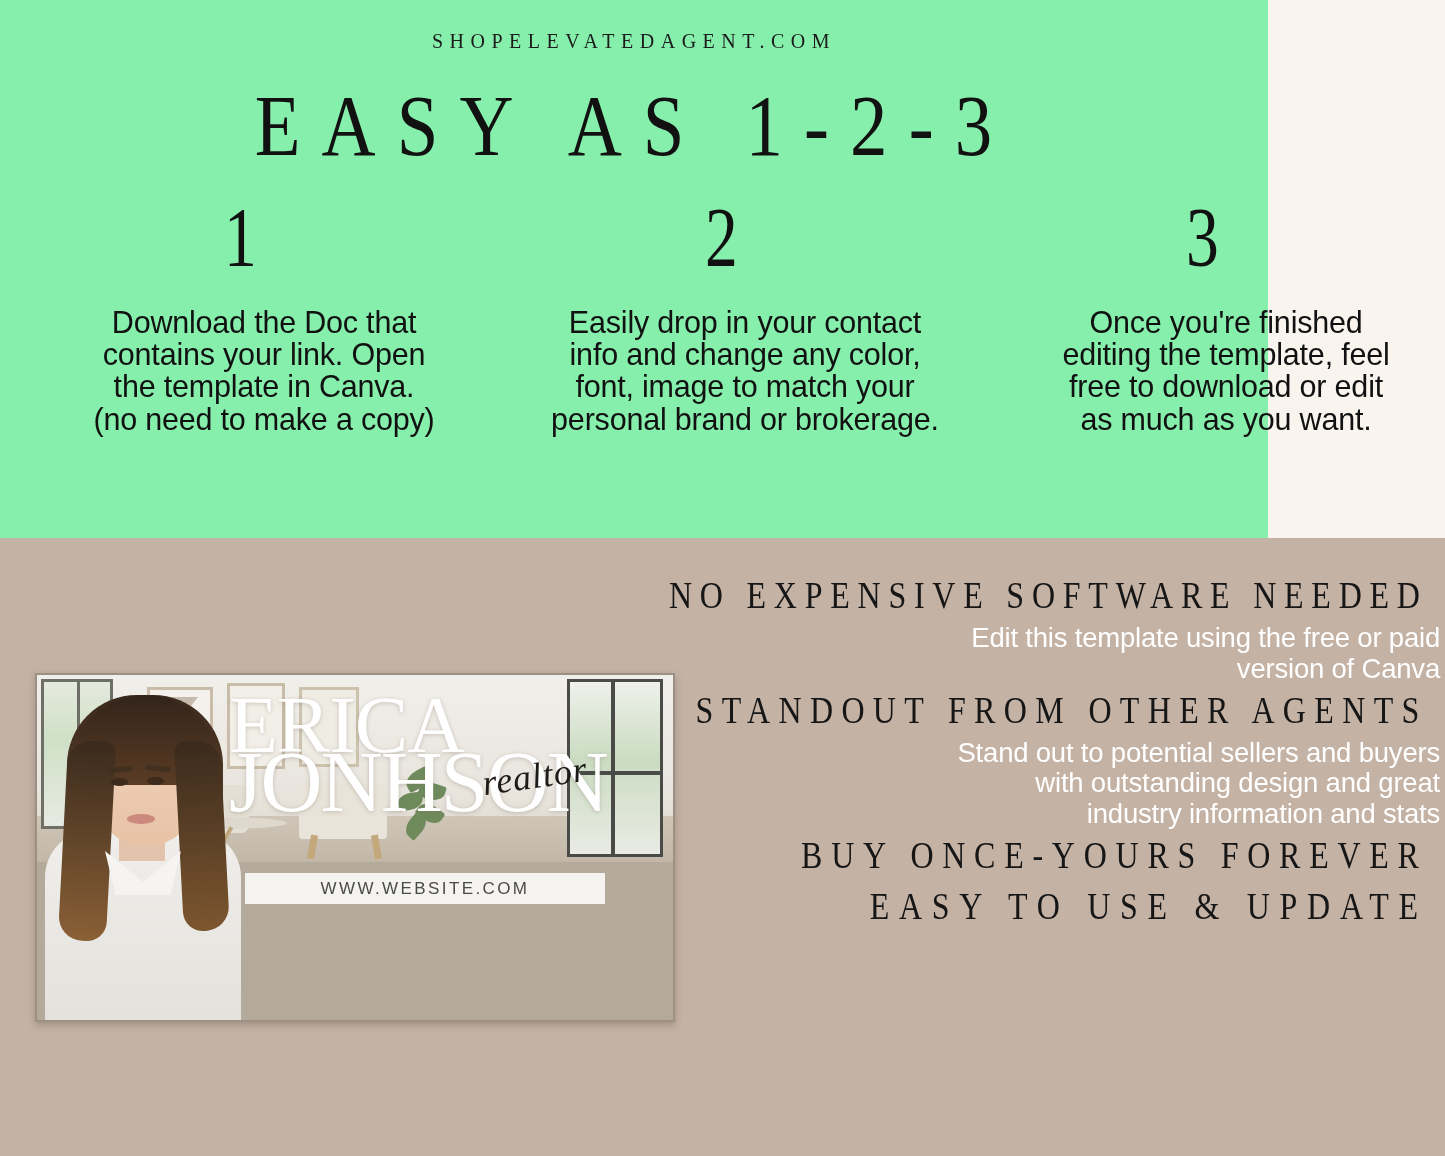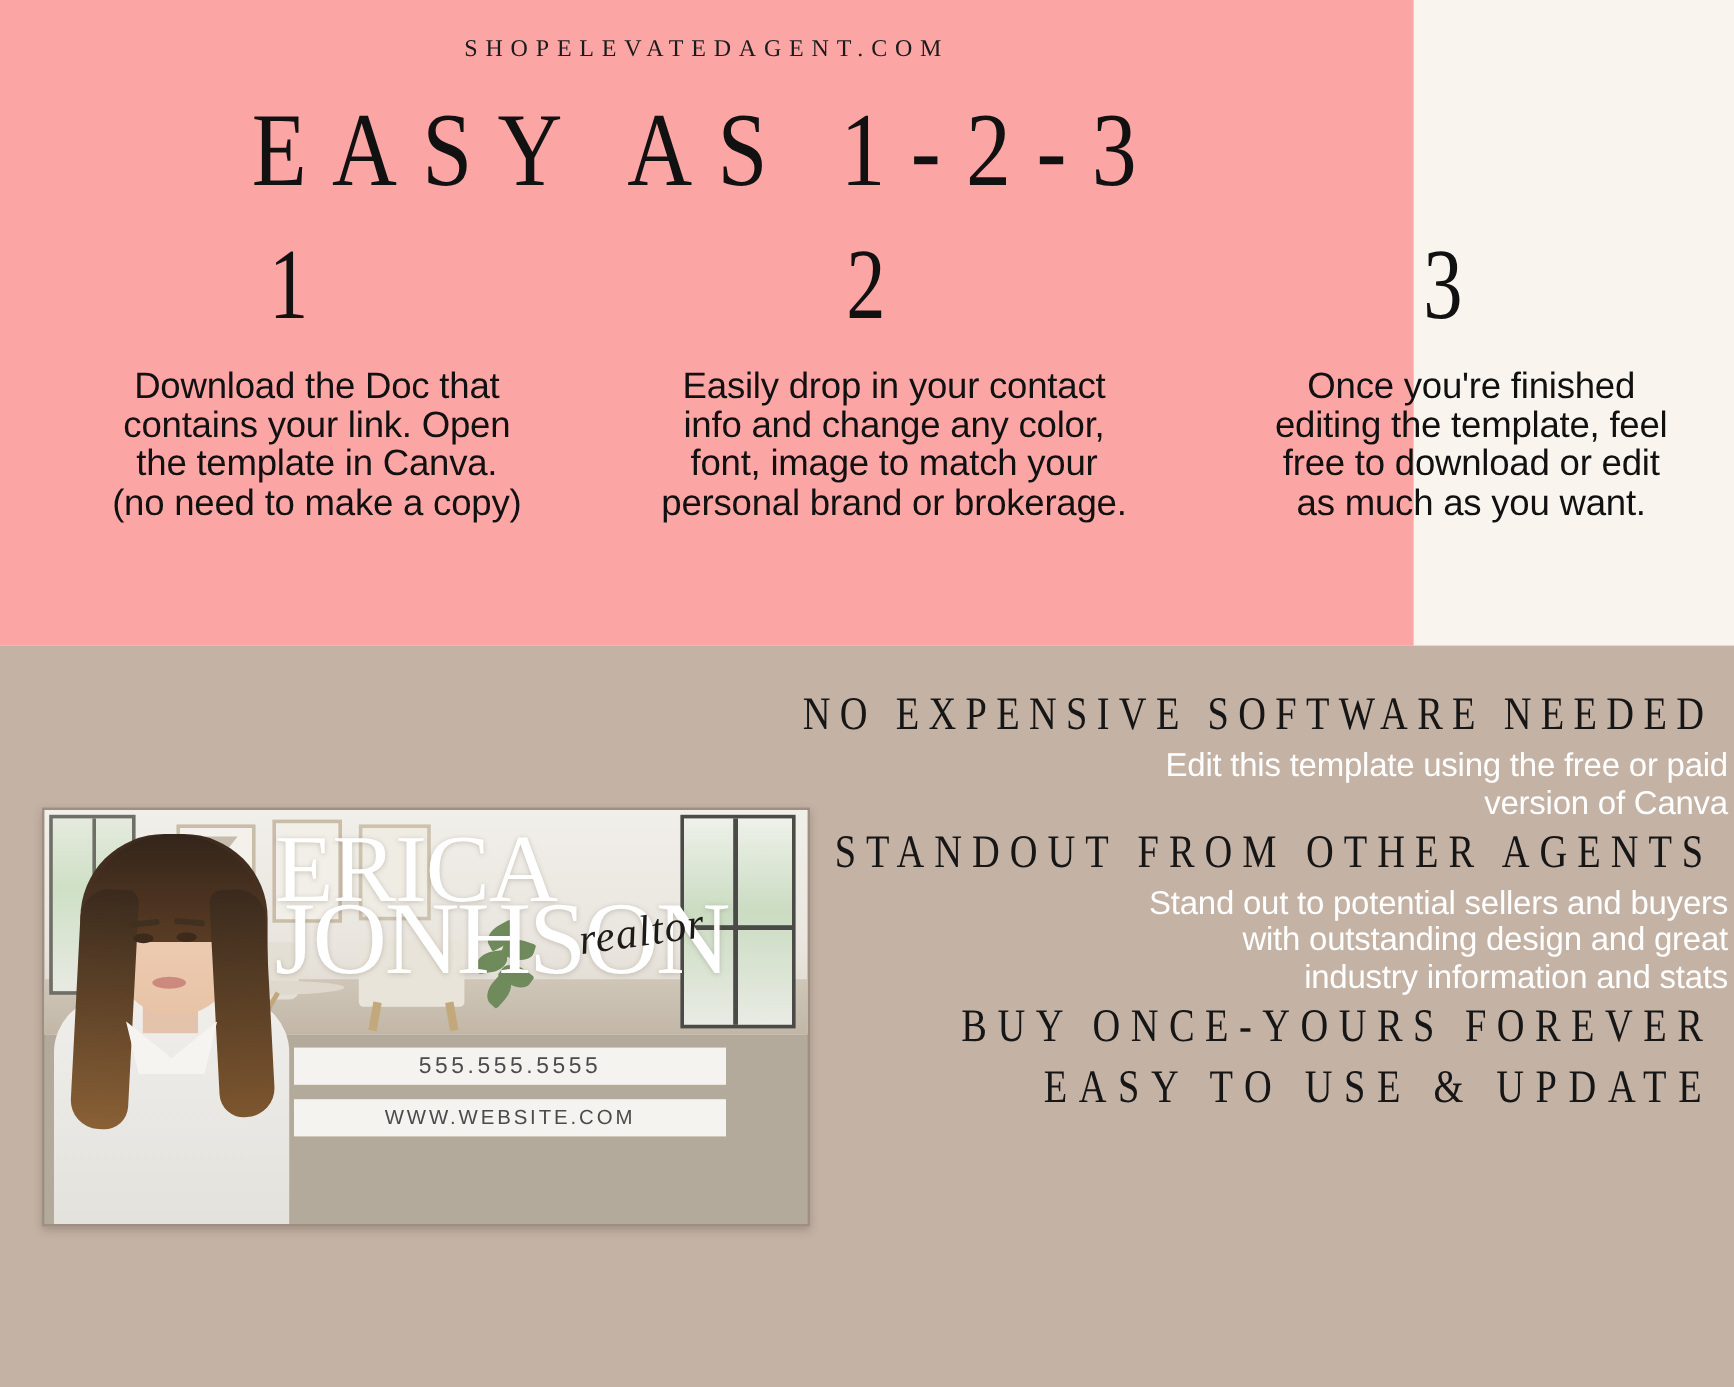--- a/index.html
+++ b/index.html
@@ -6,22 +6,22 @@
   html,body { width:1445px; height:1156px; }
   body {
     font-family: "Liberation Sans", sans-serif;
     background:#f9f4ee;
     overflow:hidden;
     position:relative;
   }
 
   
   .top {
-    position:absolute; left:0; top:0; width:1178px; height:538px;
-    background:#fca5a5;
+    position:absolute; left:0; top:0; width:1268px; height:538px;
+    background:#86efac;
   }
   .site-url {
     position:absolute; top:30px; left:0; width:100%;
     text-align:center;
     font-family:"Liberation Serif", serif;
     font-size:20px; letter-spacing:6.5px;
     color:#1b1b1b;
   }
   .main-title {
     position:absolute; top:75px; left:0; width:100%;
@@ -403,21 +403,20 @@
       <div class="p-collar"></div>
     </div>
 
     <div class="name-lockup">
       <div class="name-first">ERICA</div>
       <div class="name-last">JONHSON</div>
       <div class="name-role">realtor</div>
     </div>
 
     <div class="card-bars">
-      <div class="bar phone">555.555.5555</div>
       <div class="bar">WWW.WEBSITE.COM</div>
     </div>
 
   </div>
 
   <div class="features">
 
     <div class="feature f1">
       <div class="feature-title">NO EXPENSIVE SOFTWARE NEEDED</div>
       <div class="feature-body">Edit this template using the free or paid

